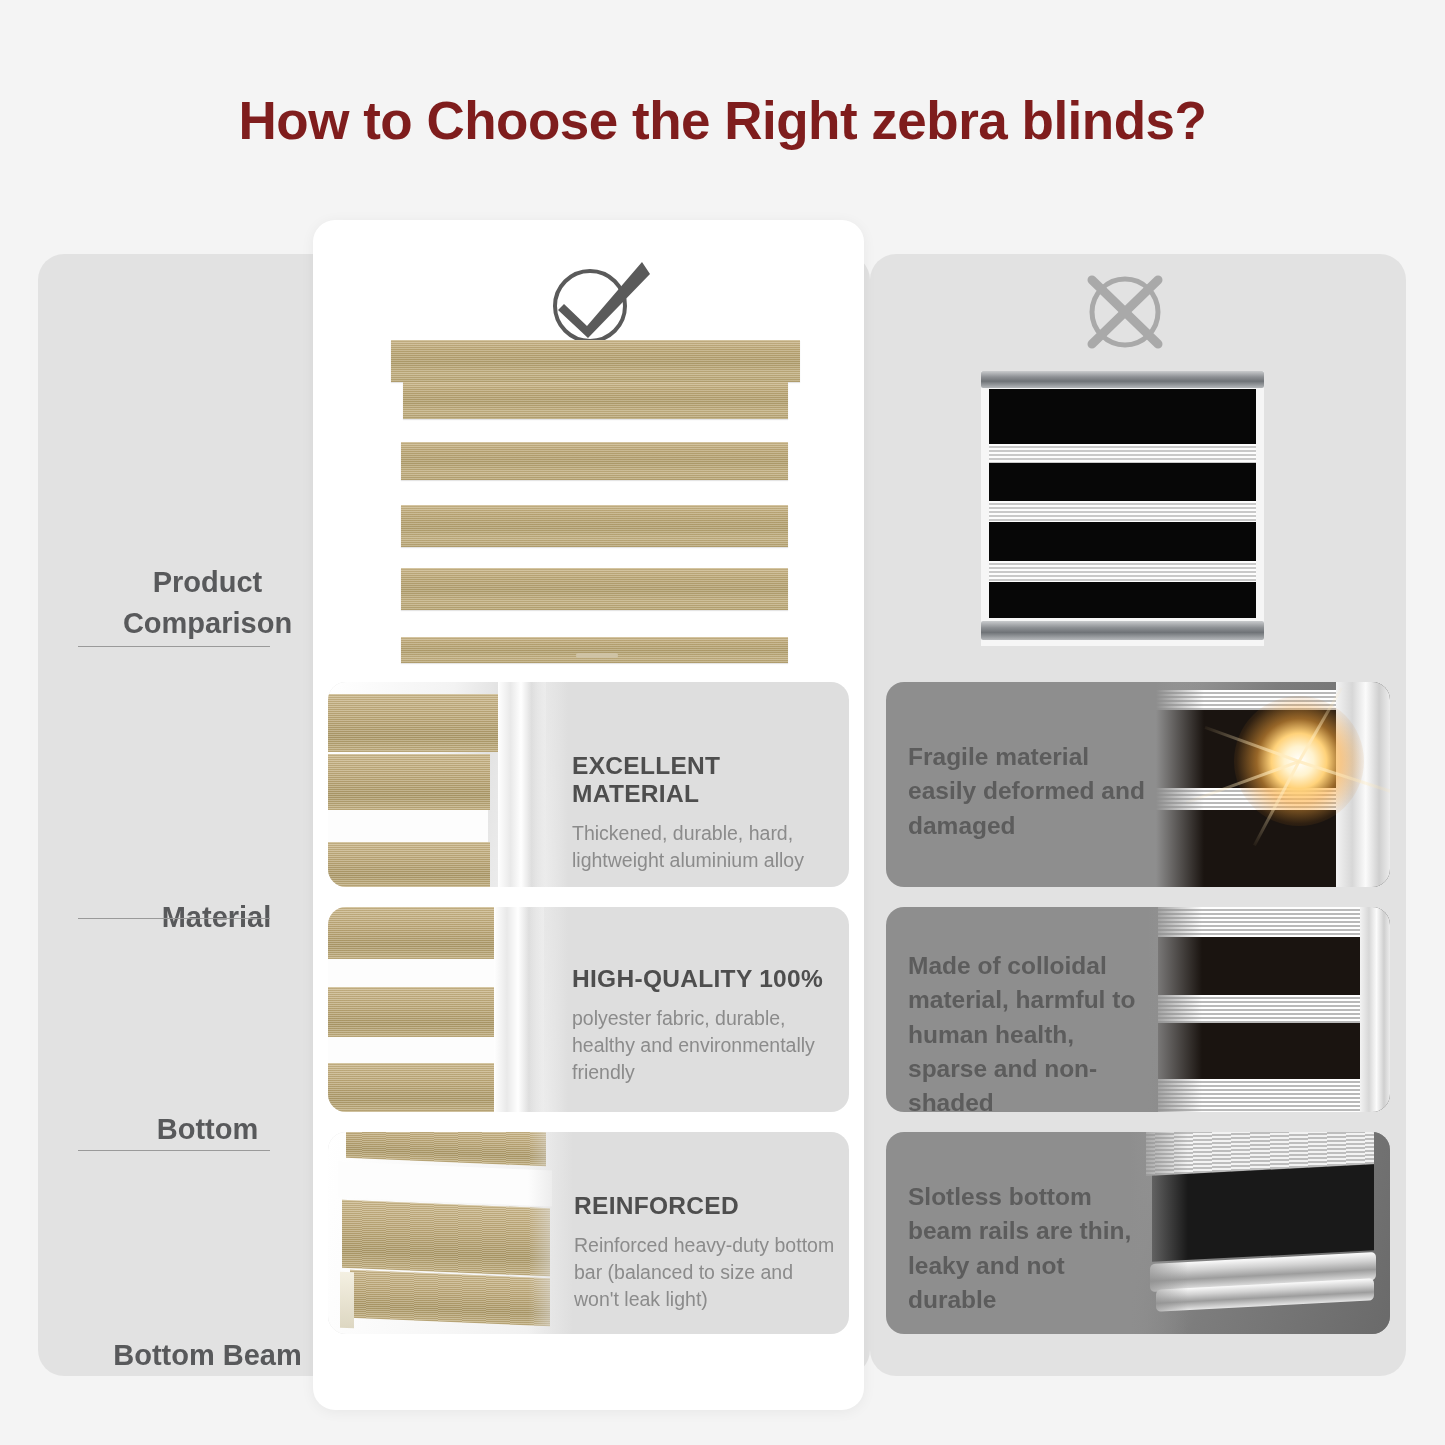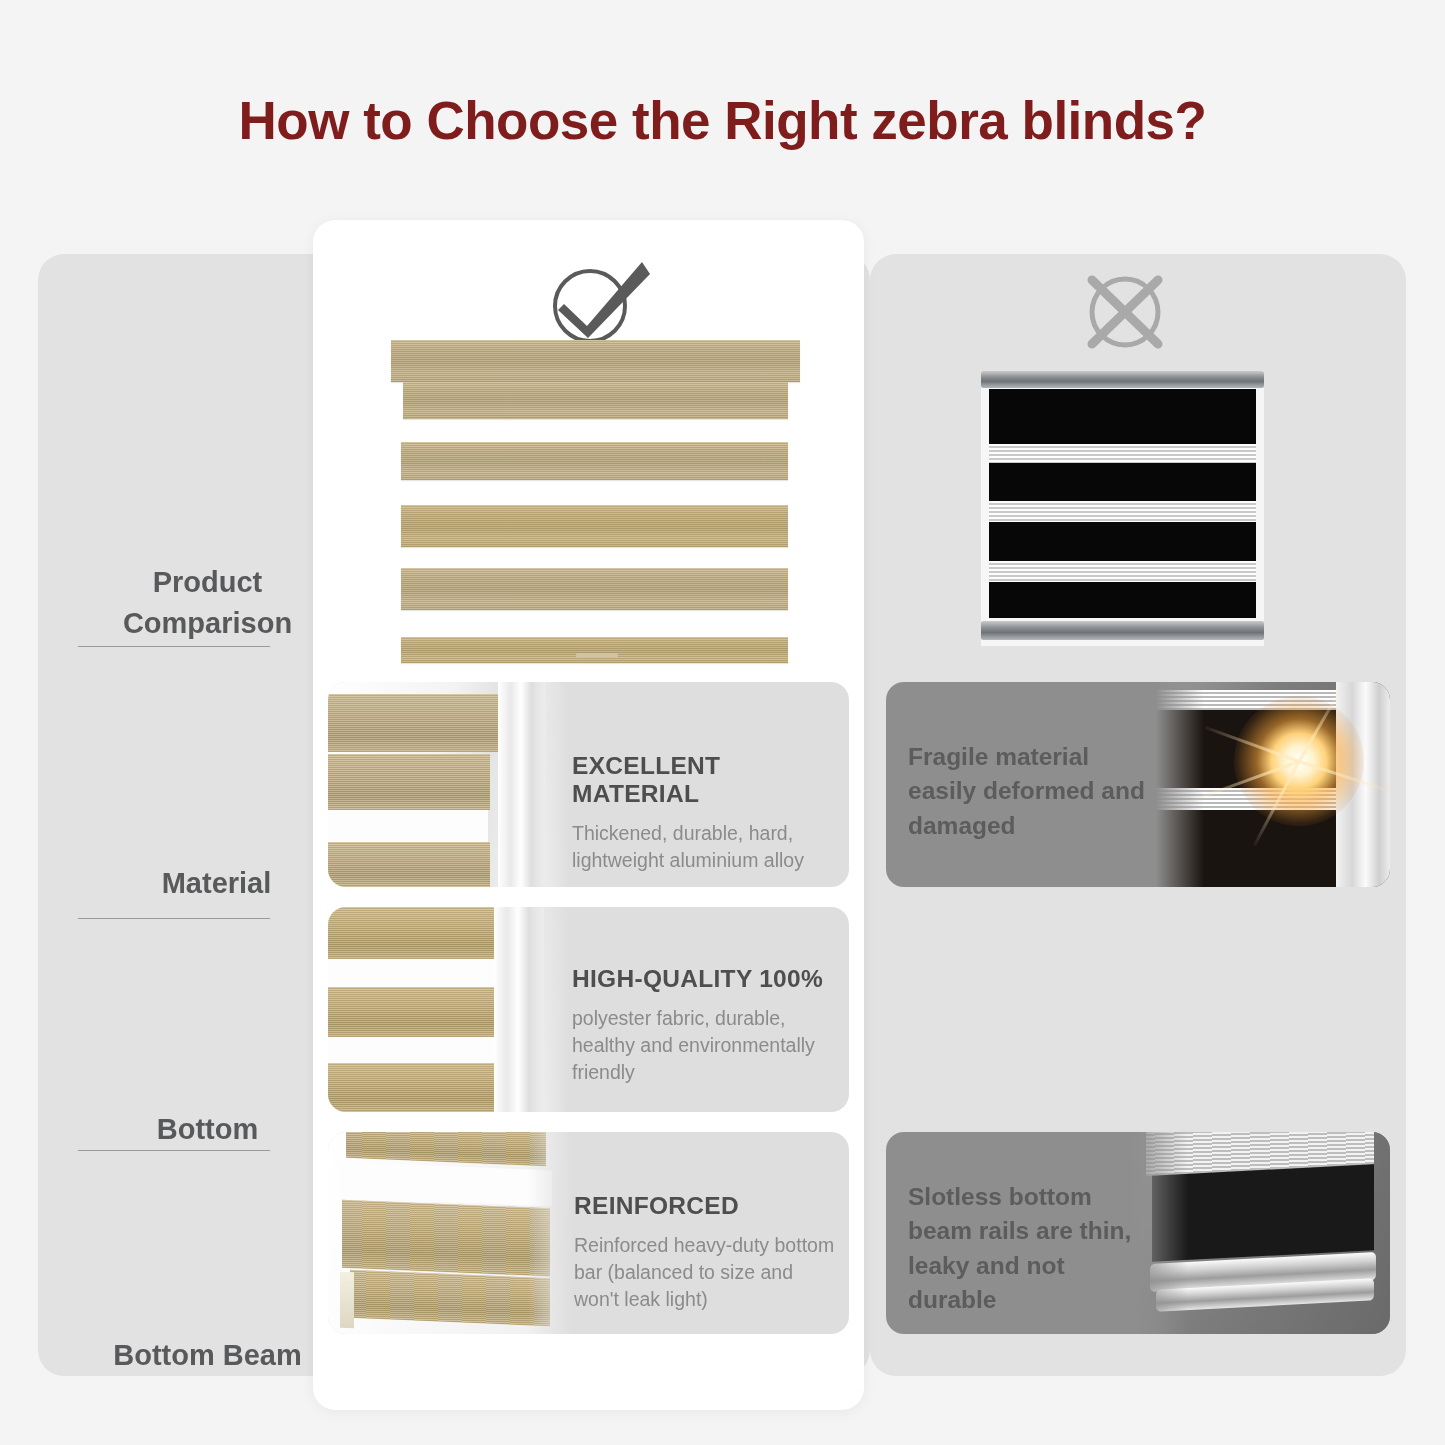--- a/index.html
+++ b/index.html
@@ -163,21 +163,21 @@
 
   <div class="gray-panel" id="left-panel"></div>
   <div class="gray-panel" id="right-panel"></div>
   <div class="white-card"></div>
 
   <div id="sidebar">
     <div class="side-row" style="top:0px;height:390px;">
       <span>Product Comparison</span>
     </div>
     <div class="side-divider" style="top:392px;"></div>
-    <div class="side-row" style="top:380px;height:270px;padding-left:18px;">
+    <div class="side-row" style="top:414px;height:270px;padding-left:18px;">
       <span>Material</span>
     </div>
     <div class="side-divider" style="top:664px;"></div>
     <div class="side-row" style="top:666px;height:230px;">
       <span>Bottom</span>
     </div>
     <div class="side-divider" style="top:896px;"></div>
     <div class="side-row" style="top:898px;height:224px;">
       <span>Bottom Beam</span>
     </div>
@@ -267,20 +267,35 @@
       <div class="win-stripe" style="top:156px; width:166px; height:49px;"></div>
       <div class="win-molding" style="left:166px; width:50px;"></div>
       <div class="fade-left" style="left:198px; width:42px;"></div>
     </div>
     <div class="feat-text" style="left:244px; top:46px; width:268px;">
       <div class="feat-head">HIGH-QUALITY 100%</div>
       <div class="feat-body">polyester fabric, durable, healthy and environmentally friendly</div>
     </div>
   </div>
 
+  <div class="feat-card dark" style="left:886px; top:907px; width:504px; height:205px;">
+    <div class="photo-dark" style="left:262px; width:242px;">
+      <div class="dk-bg"></div>
+      <div class="dk-sheer" style="left:10px; top:0px;   width:210px; height:30px;"></div>
+      <div class="dk-band" style="left:10px; top:30px;  width:210px; height:58px;"></div>
+      <div class="dk-sheer" style="left:10px; top:88px;  width:210px; height:28px;"></div>
+      <div class="dk-band" style="left:10px; top:116px; width:210px; height:56px;"></div>
+      <div class="dk-sheer" style="left:10px; top:172px; width:210px; height:33px;"></div>
+      <div class="dk-frame" style="left:212px; width:30px;"></div>
+      <div class="fade-right" style="left:0; width:54px;"></div>
+    </div>
+    <div class="feat-text" style="left:22px; top:42px; width:250px;">
+      <div class="feat-head-only">Made of colloidal material, harmful to human health, sparse and non-shaded</div>
+    </div>
+  </div>
 
   <div class="feat-card" style="left:328px; top:1132px; width:521px; height:202px;">
     <div class="photo" style="left:0; width:245px;">
       <div class="frame-bg" style="background:linear-gradient(100deg,#ffffff 0%,#f7f7f7 50%,#eeeeee 100%);"></div>
       <div class="win-stripe" style="left:18px; top:-4px;  width:200px; height:34px; transform:skewY(2.4deg);"></div>
       <div class="win-clear" style="left:10px; top:34px;  width:214px; height:36px; transform:skewY(2.4deg);"></div>
       <div class="win-stripe" style="left:14px; top:72px;  width:208px; height:68px; transform:skewY(2.4deg);"></div>
       <div class="win-stripe" style="left:22px; top:142px; width:200px; height:48px; transform:skewY(2.4deg);"></div>
       <div style="position:absolute;left:12px;top:140px;width:14px;height:56px;background:linear-gradient(180deg,#f4f0e2,#ddd7c2);transform:skewY(2.4deg);"></div>
       <div class="fade-left" style="left:200px; width:45px;"></div>

